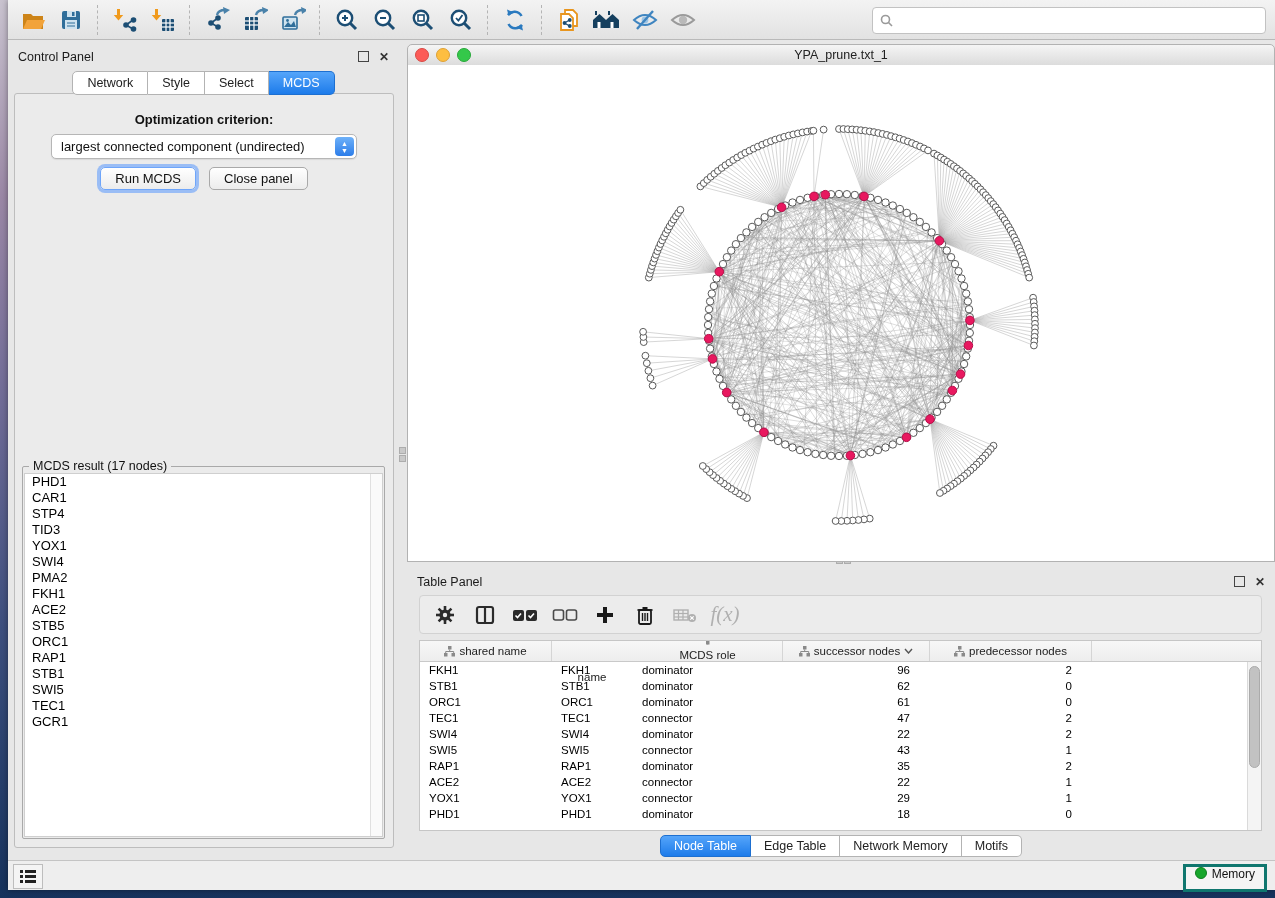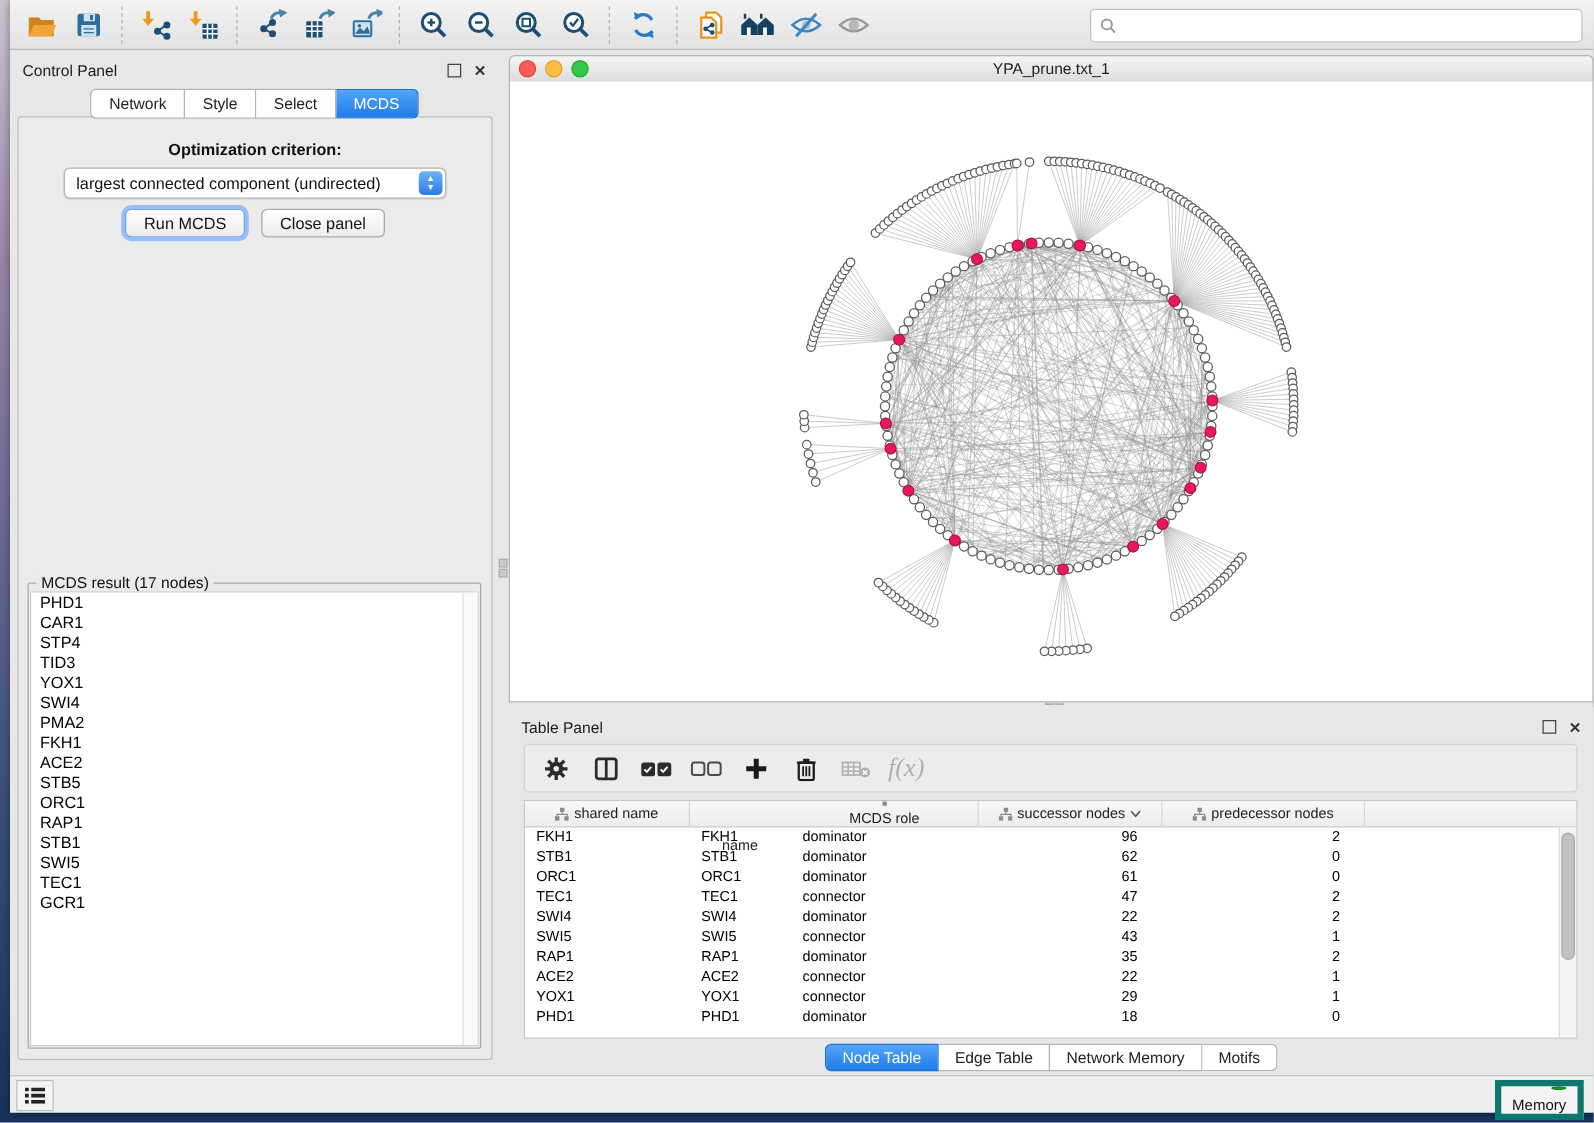--- a/index.html
+++ b/index.html
@@ -73,22 +73,22 @@
   .vthumb{position:absolute;left:1px;right:1px;top:4px;height:100px;background:#c2c2c2;border:1px solid #ababab;border-radius:6px;}
   .btabs{position:absolute;left:0;right:0;bottom:4px;display:flex;justify-content:center;}
   .btab{background:#fff;border:1px solid #b3b3b3;border-left:none;font-size:12.5px;color:#222;padding:3px 13px;}
   .btab:first-child{border-left:1px solid #b3b3b3;border-radius:5px 0 0 5px;}
   .btab:last-child{border-radius:0 5px 5px 0;}
   .btab.active{background:linear-gradient(#55a5fa,#1d7bea);color:#fff;border-color:#1d6fd0;}
   
   .status{position:absolute;left:0;right:0;bottom:0;height:29px;background:#eeeeee;border-top:1px solid #c4c4c4;}
   .sbtn{position:absolute;left:5px;top:3px;width:28px;height:23px;background:#f4f4f4;border:1px solid #bdbdbd;
         display:flex;align-items:center;justify-content:center;}
-  .membtn{position:absolute;right:8px;top:3px;height:22px;background:#f4f4f4;border:5px solid #0f766e;
-          display:flex;align-items:flex-end;gap:5px;padding:0 9px;font-size:12px;color:#111;flex-direction:column;}
+  .membtn{position:absolute;right:8px;top:3px;height:22px;background:#f4f4f4;border:3px solid #0f766e;
+          display:flex;align-items:flex-start;gap:5px;padding:0 9px;font-size:12px;color:#111;}
   .dot{width:10px;height:10px;border-radius:50%;background:#17a62c;border:1px solid #0e7e1f;}
   .handle{position:absolute;width:5px;height:5px;background:#c9c9c9;border:1px solid #adadad;}
 </style>
 </head>
 <body>
 
 <div class="app">
 
   <div class="toolbar">
     <div class="tbtn">

